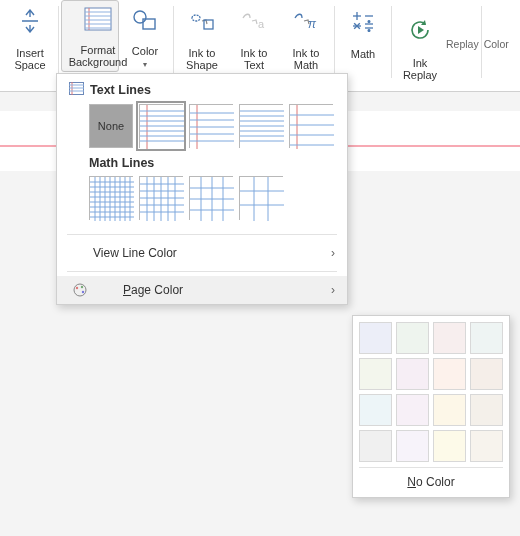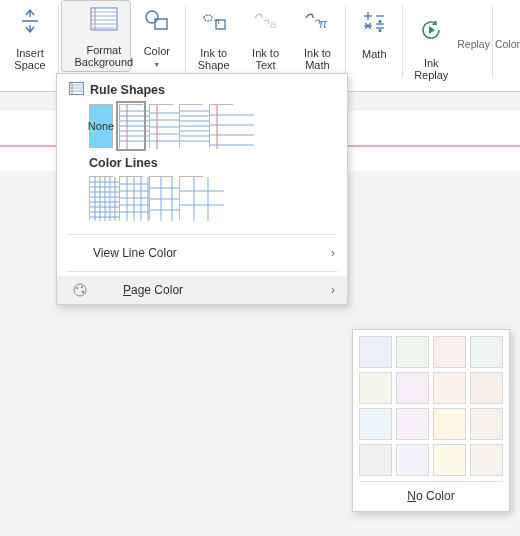--- a/index.html
+++ b/index.html
@@ -39,21 +39,21 @@
     justify-content: flex-start;
     width: 52px;
     height: 72px;
     padding-top: 6px;
     cursor: pointer;
     border: 1px solid transparent;
     border-radius: 3px;
     text-align: center;
     line-height: 12px;
   }
-  .ribbon-btn.wide { width: 70px; padding-left: 16px; }
+  .ribbon-btn.wide { width: 58px; padding-left: 16px; }
   .ribbon-btn.active {
     background: #f3f3f3;
     border: 1px solid #c8c8c8;
   }
   .ribbon-btn .icon { height: 28px; display:flex; align-items:center; justify-content:center; }
   .ribbon-btn .lbl { margin-top: 13px; font-size: 11px; color:#333; }
   .grp-label {
     font-size: 10.5px;
     color: #666;
     height: 18px;
@@ -98,23 +98,23 @@
     font-weight: 600;
     font-size: 12.5px;
     margin-left: 20px;
     margin-bottom: 6px;
     display: flex;
     align-items: center;
   }
   .dd-heading .hicon { margin-left:-20px; margin-right:6px; }
   .swatch-row { display: flex; gap: 6px; margin-left: 20px; margin-bottom: 6px;}
   .swatch {
-    width: 24px; height: 44px;
+    width: 44px; height: 44px;
     border: 1px solid #b8b8b8;
-    background: #7dd3fc;
+    background: #a3a3a3;
     cursor: pointer;
     position: relative;
   }
   .swatch.selected {
     outline: 2px solid #9a9a9a;
     outline-offset: 1px;
     box-shadow: 0 0 0 1px #fff inset;
   }
   .swatch.none {
     display:flex; align-items:center; justify-content:center;
@@ -134,21 +134,21 @@
   }
   .dd-item .chev {
     position:absolute; right:12px; top:50%; transform:translateY(-50%);
     color:#666;
   }
   .dd-item .iicon { width:18px; display:inline-flex; justify-content:center; margin-right:4px;}
   .underline-accel { text-decoration: underline; }
   
   .flyout {
     position:absolute;
-    top: 329px;
+    top: 315px;
     left: 352px;
     width: 158px;
     background:#fff;
     border:1px solid #cfcfcf;
     box-shadow: 2px 3px 8px rgba(0,0,0,0.18);
     padding: 6px 6px 2px 6px;
   }
   .color-grid {
     display:grid;
     grid-template-columns: repeat(4, 1fr);
@@ -290,21 +290,21 @@
         <svg width="15" height="13" viewBox="0 0 15 13">
             <rect x="0.5" y="0.5" width="14" height="12" fill="#fff" stroke="#6b88b8"></rect>
             <line x1="3" y1="0" x2="3" y2="13" stroke="#d77"></line>
             <g stroke="#8fb1df">
               <line x1="0" y1="3" x2="15" y2="3"></line>
               <line x1="0" y1="6" x2="15" y2="6"></line>
               <line x1="0" y1="9" x2="15" y2="9"></line>
             </g>
           </svg>
       </span>
-      <span>Rule Shapes</span>
+      <span>Text Lines</span>
     </div>
     <div class="swatch-row">
       <div class="swatch none">None</div>
       <div class="swatch selected">
         <svg width="44" height="44">
             <rect width="44" height="44" fill="#fff"></rect>
             <line x1="7" y1="0" x2="7" y2="44" stroke="#d77"></line>
             <g stroke="#7fa8dd">
               <line x1="0" y1="6" x2="44" y2="6"></line>
               <line x1="0" y1="11" x2="44" y2="11"></line>
@@ -350,21 +350,21 @@
             <g stroke="#7fa8dd">
               <line x1="0" y1="10" x2="44" y2="10"></line>
               <line x1="0" y1="20" x2="44" y2="20"></line>
               <line x1="0" y1="30" x2="44" y2="30"></line>
               <line x1="0" y1="40" x2="44" y2="40"></line>
             </g>
           </svg>
       </div>
     </div>
     <div class="dd-heading" style="margin-top:8px">
-      <span>Color Lines</span>
+      <span>Math Lines</span>
     </div>
     <div class="swatch-row">
       <div class="swatch">
         <svg width="44" height="44">
             <rect width="44" height="44" fill="#fff"></rect>
             <g stroke="#7fa8dd">
               <line x1="0" y1="5" x2="44" y2="5"></line>
               <line x1="0" y1="10" x2="44" y2="10"></line>
               <line x1="0" y1="15" x2="44" y2="15"></line>
               <line x1="0" y1="20" x2="44" y2="20"></line>

